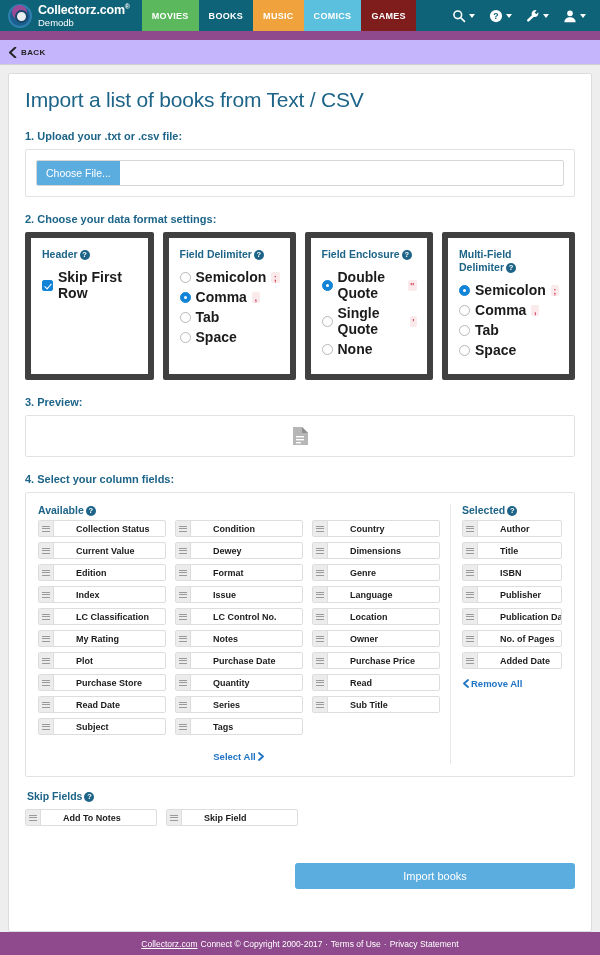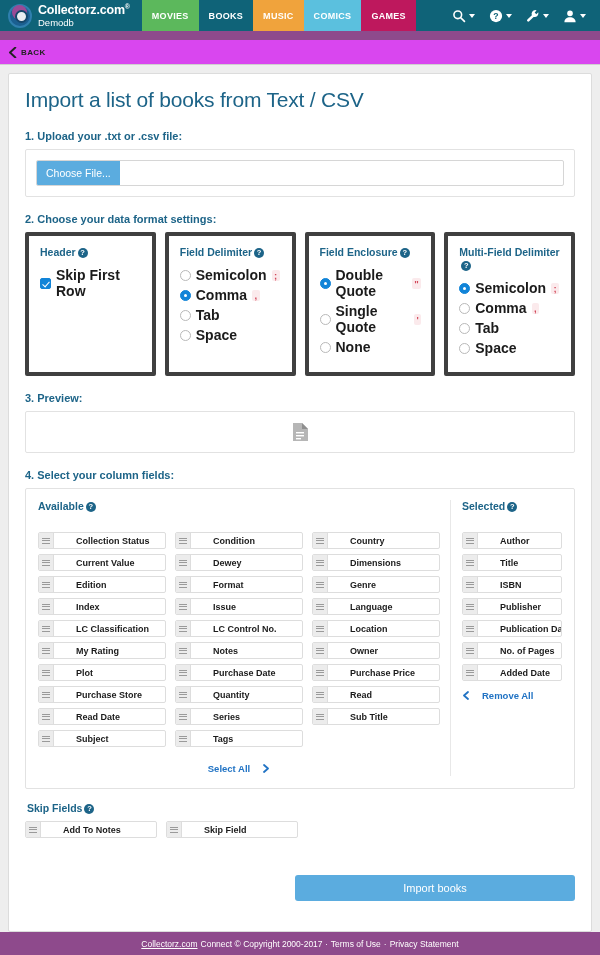--- a/index.html
+++ b/index.html
@@ -41,33 +41,33 @@
   .navtabs { display: flex; margin-left: 12px; height: 31px; }
   .navtab {
     display: flex; align-items: center; justify-content: center;
     padding: 0 10px; font-size: 9px; font-weight: bold; color: #ffffff;
     letter-spacing: 0.3px; cursor: pointer; height: 31px;
   }
   .navtab.movies { background: #5cb85c; }
   .navtab.books  { background: transparent; }
   .navtab.music  { background: #f0a33c; }
   .navtab.comics { background: #5bc0de; }
-  .navtab.games  { background: #be185d; }
+  .navtab.games  { background: #7f1d1d; }
 
   .top-icons { margin-left: auto; display: flex; align-items: center; gap: 14px; padding-right: 6px; }
   .ticon { display: flex; align-items: center; gap: 3px; color: #ffffff; cursor: pointer; }
   .ticon svg { display: block; }
   .caret { width: 0; height: 0; border-left: 3.5px solid transparent; border-right: 3.5px solid transparent; border-top: 4.5px solid #ffffff; }
 
   
   .purple-strip { height: 9px; background: #8e4a8c; flex: none; }
 
   
   .backbar {
-    height: 25px; background: #d946ef; border-bottom: 1px solid #cfcfcf;
+    height: 25px; background: #c4b5fd; border-bottom: 1px solid #cfcfcf;
     display: flex; align-items: center; padding-left: 8px; flex: none;
   }
   .backlink { display: flex; align-items: center; gap: 4px; cursor: pointer; color: #222; }
   .backlink .lbl { font-size: 8px; font-weight: bold; letter-spacing: 0.4px; }
 
   
   .scroll { flex: 1 1 auto; background: #eeeeee; padding: 8px 8px 0 8px; overflow: hidden; }
   .card {
     background: #ffffff; border: 1px solid #dcdcdc; border-radius: 2px;
     padding: 14px 16px 18px 16px; height: 100%;
@@ -85,53 +85,53 @@
   .upload-box { padding: 10px 10px; margin-bottom: 16px; }
   .filectl { display: flex; border: 1px solid #d6d6d6; border-radius: 2px; overflow: hidden; height: 26px; }
   .choose-btn {
     background: #5bacdf; color: #fff; font-size: 10.5px; font-weight: normal;
     display: flex; align-items: center; padding: 0 9px; cursor: pointer; white-space: nowrap;
   }
   .nofile { flex: 1; display: flex; align-items: center; padding-left: 9px; font-size: 10.5px; color: #4c4c4c; background: #fff; }
 
   
   .fmt-row { display: flex; gap: 9px; margin-bottom: 16px; }
-  .fmt-panel { flex: 1; border: 4px solid #404040; border-radius: 2px; padding: 10px 10px 12px 11px; min-height: 113px; }
+  .fmt-panel { flex: 1; border: 6px solid #404040; border-radius: 2px; padding: 10px 10px 12px 11px; min-height: 113px; }
   .fmt-head { color: #1d6488; font-size: 10.5px; font-weight: bold; margin-bottom: 8px; line-height: 1.25; }
   .q-icon { display: inline-block; width: 10px; height: 10px; border-radius: 50%; background: #1d6488; color: #fff;
             font-size: 7.5px; font-weight: bold; text-align: center; line-height: 10px; margin-left: 2px; vertical-align: 1px; cursor: pointer; }
   .opt { display: flex; align-items: center; gap: 5px; margin-bottom: 4px; cursor: pointer; }
   .radio { width: 11px; height: 11px; border-radius: 50%; border: 1px solid #b9b9b9; background: #fff; flex: none; position: relative; }
   .radio.on { border-color: #1184d8; background: #1184d8; }
   .radio.on:after { content: ""; position: absolute; left: 3px; top: 3px; width: 3px; height: 3px; border-radius: 50%; background: #fff; }
   .opt .olbl { font-size: 14px; font-weight: bold; color: #1b1b1b; }
   .sym { font-size: 9.5px; color: #d2485a; background: #fbeaec; padding: 0 2.5px; border-radius: 2px; font-weight: bold; }
   .chk { width: 11px; height: 11px; border-radius: 2px; background: #1184d8; border: 1px solid #1184d8; flex: none; position: relative; }
   .chk:after { content: ""; position: absolute; left: 3px; top: 1px; width: 3px; height: 6px; border: solid #fff; border-width: 0 1.6px 1.6px 0; transform: rotate(42deg); }
 
   
   .preview-box { height: 42px; display: flex; align-items: center; justify-content: center; margin-bottom: 16px; }
 
   
   .fields-wrap { border: 1px solid #e2e2e2; border-radius: 2px; padding: 11px 12px 12px 12px; display: flex; }
   .avail-side { flex: 1; padding-right: 10px; }
   .sel-side { width: 112px; border-left: 1px solid #e8e8e8; padding-left: 11px; }
-  .sec-head { color: #1d6488; font-size: 10.5px; font-weight: bold; margin-bottom: 20px; }
+  .sec-head { color: #1d6488; font-size: 10.5px; font-weight: bold; margin-bottom: 4px; }
   .cols { display: flex; gap: 9px; }
   .col { flex: 1; }
   .fitem {
     display: flex; align-items: stretch; border: 1px solid #dddddd; border-radius: 2px;
     background: #ffffff; margin-bottom: 5px; height: 17px; cursor: pointer; overflow: hidden;
   }
   .grip { width: 15px; background: #ececec; border-right: 1px solid #dddddd; display: flex; flex-direction: column;
           align-items: center; justify-content: center; gap: 1.5px; flex: none; }
   .grip i { display: block; width: 8px; height: 1px; background: #9a9a9a; }
   .fitem .ftxt { display: flex; align-items: center; padding-left: 22px; font-size: 9px; font-weight: bold; color: #1b1b1b; white-space: nowrap; }
   .linkrow { text-align: center; margin-top: 6px; }
-  .blink { color: #2173c4; font-size: 9.5px; font-weight: bold; cursor: pointer; display: inline-flex; align-items: center; gap: 13px; }
+  .blink { color: #2173c4; font-size: 9.5px; font-weight: bold; cursor: pointer; display: inline-flex; align-items: center; gap: 2px; }
 
   .skip-head { color: #1d6488; font-size: 10.5px; font-weight: bold; margin: 13px 0 7px 2px; }
   .skip-cols { display: flex; gap: 9px; }
   .skip-cols .col { flex: 0 0 132px; }
 
   .import-row { display: flex; justify-content: flex-end; margin-top: 32px; align-items: flex-end; }
   .import-btn {
     background: #5bacdf; color: #fff; border-radius: 3px; width: 280px; height: 26px;
     display: flex; align-items: center; justify-content: center; font-size: 11px; cursor: pointer;
   }

